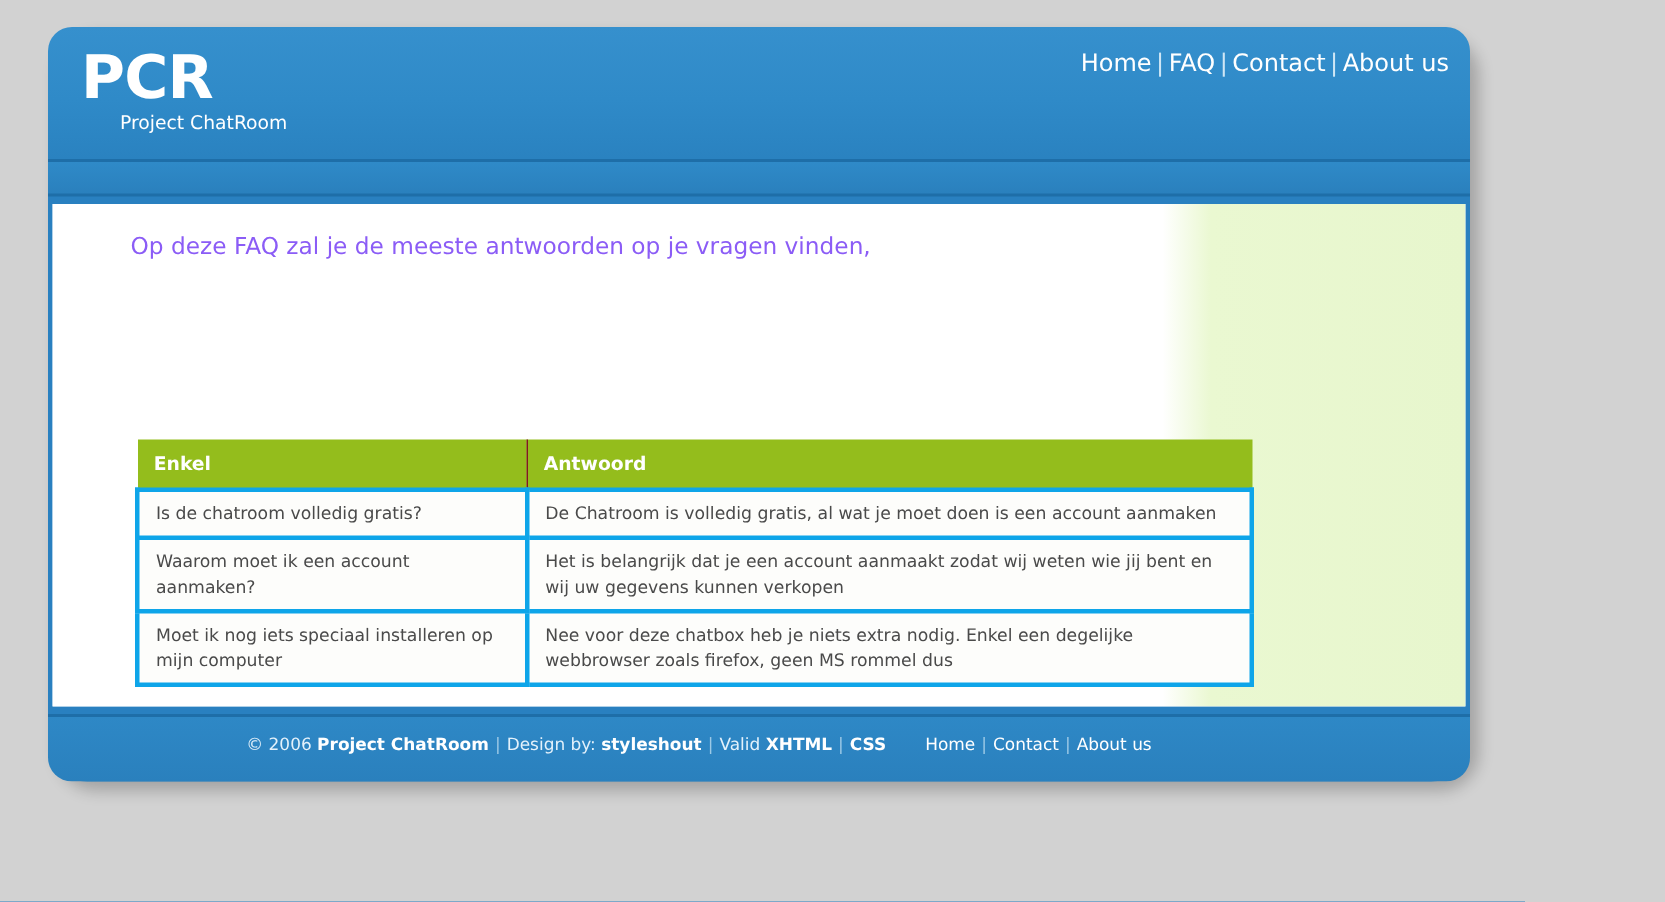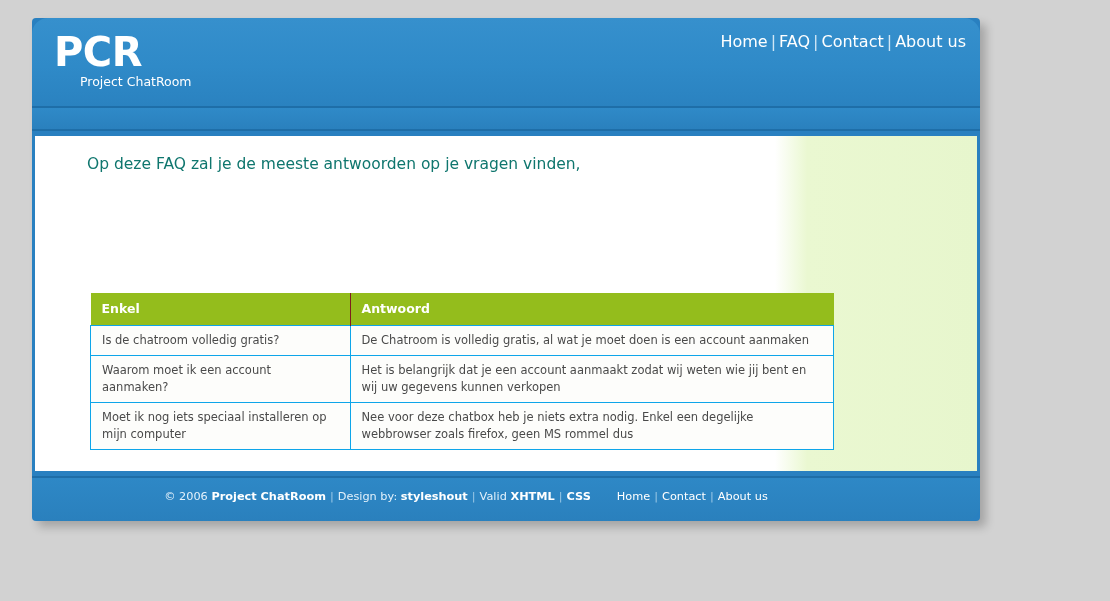--- a/index.html
+++ b/index.html
@@ -23,21 +23,21 @@
     height: 601px;
   }
 
   #shell {
     position: absolute;
     left: 32px;
     top: 18px;
     width: 948px;
     height: 503px;
     background: #2980c0;
-    border-radius: 4px;
+    border-radius: 26px;
     box-shadow: 6px 6px 10px rgba(0,0,0,0.22);
   }
 
   
   #header {
     position: absolute;
     left: 0;
     top: 0;
     width: 948px;
     height: 88px;
@@ -129,21 +129,21 @@
 
   
   #intro {
     position: absolute;
     left: 52px;
     top: 18px;
     width: 660px;
   }
   .intro-line {
     font-size: 15.5px;
-    color: #0f766e;
+    color: #8b5cf6;
     line-height: 21px;
     margin-bottom: 21px;
     white-space: nowrap;
   }
 
   
   #faq-table {
     position: absolute;
     left: 55px;
     top: 157px;
@@ -161,21 +161,21 @@
     border: none;
   }
   #faq-table th.col-q { width: 238px; }
   #faq-table th.col-a { width: 462px; border-left: 1px solid #7f1d1d; }
 
   #faq-table td {
     font-size: 11.5px;
     color: #4a4a4a;
     line-height: 17px;
     padding: 6px 9px 6px 11px;
-    border: 1px solid #0ea5e9;
+    border: 3px solid #0ea5e9;
     vertical-align: middle;
     background: #fdfdfb;
   }
   #faq-table td.cell-q { width: 238px; }
   #faq-table td.cell-a { width: 462px; }
 
   
   #footer {
     position: absolute;
     left: 0;

